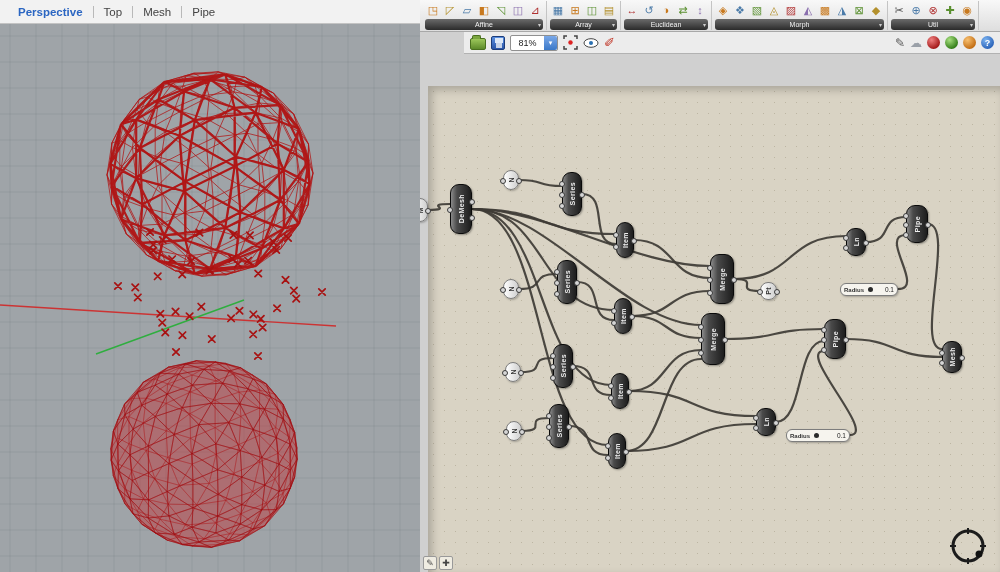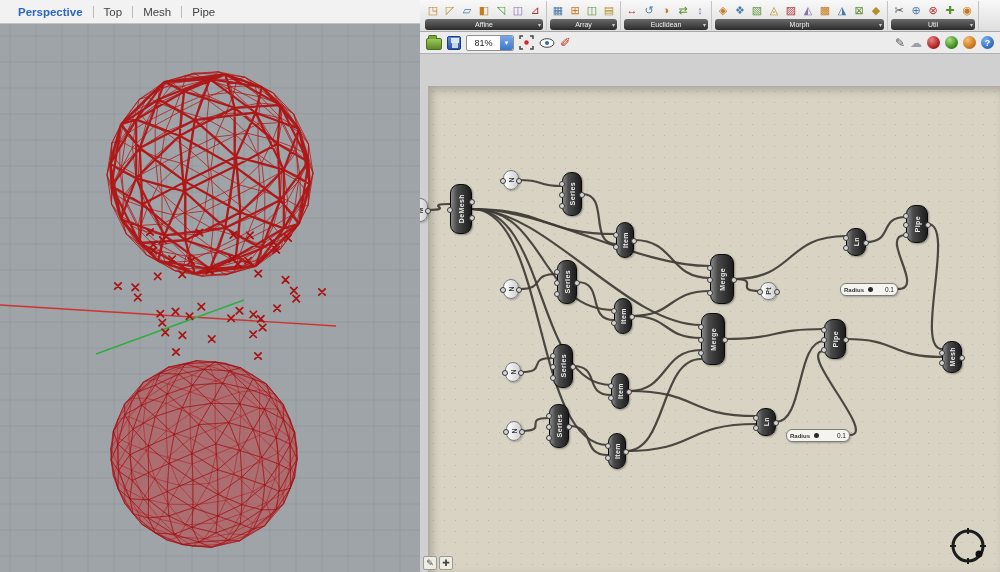--- a/index.html
+++ b/index.html
@@ -16,21 +16,21 @@
 
   
   .gh { position:absolute; left:420px; top:0; width:580px; height:572px; background:#d0d0d0; }
   .gh-toolbar { height:32px; background:linear-gradient(#f8f8f8,#dedede); border-bottom:1px solid #a8a8a8; display:flex; padding:1px 2px; }
   .gh-group { padding:0 3px; border-right:1px solid #c4c4c4; display:flex; flex-direction:column; justify-content:center; }
   .gh-icons { height:17px; display:flex; align-items:center; justify-content:center; gap:1px; }
   .gh-ico { width:16px; height:16px; font-size:11px; line-height:16px; text-align:center; cursor:pointer; }
   .gh-grouplabel { height:11px; background:linear-gradient(#6a6a6a,#2b2b2b); color:#f2f2f2; font-size:7px; border-radius:3px; display:flex; align-items:center; justify-content:center; position:relative; margin-top:1px; cursor:pointer; }
   .gh-arrow { position:absolute; right:2px; font-size:6px; color:#ccc; }
 
-  .gh-canvasbar { height:22px; background:#ececec; border-bottom:1px solid #b2b2b2; display:flex; align-items:center; gap:5px; padding:0 6px; }
+  .gh-canvasbar { height:22px; background:#ececec; border-bottom:1px solid #b2b2b2; display:flex; align-items:center; gap:5px; padding:0 6px;margin-left:44px; }
   .spacer { flex:1; }
   .folder { width:16px; height:12px; background:linear-gradient(#9cc75a,#5d8a2a); border:1px solid #4a701f; border-radius:2px; position:relative; margin-top:2px; cursor:pointer; }
   .folder::before { content:""; position:absolute; top:-4px; left:1px; width:7px; height:3px; background:#7ba53f; border:1px solid #4a701f; border-bottom:none; border-radius:2px 2px 0 0; }
   .floppy { width:14px; height:14px; background:linear-gradient(#5a8fe0,#2a55a8); border:1px solid #1c3c7a; border-radius:2px; position:relative; cursor:pointer; }
   .floppy::before { content:""; position:absolute; top:1px; left:3px; width:8px; height:5px; background:#dce8f8; }
   .floppy::after { content:""; position:absolute; bottom:1px; left:4px; width:6px; height:5px; background:#c8d4e8; }
   .zoom-box { width:48px; height:16px; background:#fff; border:1px solid #909090; border-radius:2px; display:flex; align-items:center; font-size:9px; cursor:pointer; }
   .zoom-val { flex:1; text-align:center; color:#222; }
   .zoom-arrow { width:13px; height:100%; background:linear-gradient(#7aa8e8,#3a78c8); color:#fff; font-size:7px; display:flex; align-items:center; justify-content:center; border-radius:0 2px 2px 0; }
   .glyph-btn { font-size:12px; color:#555; cursor:pointer; line-height:16px; }

